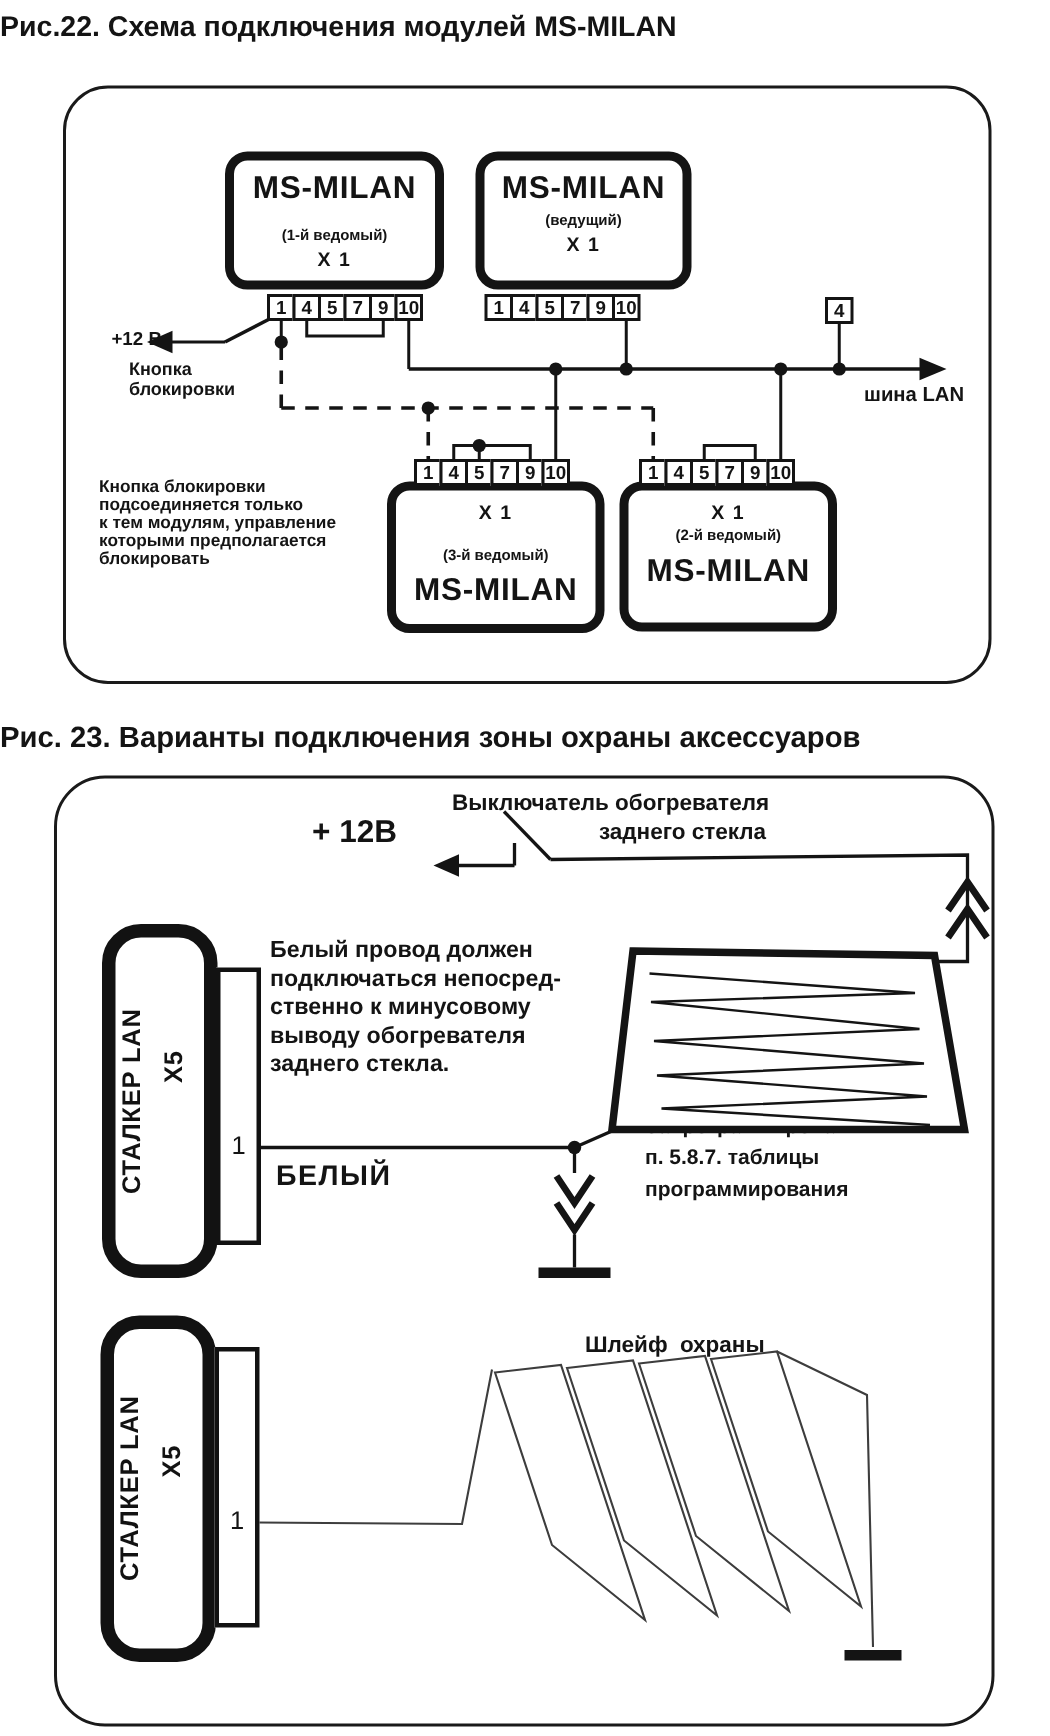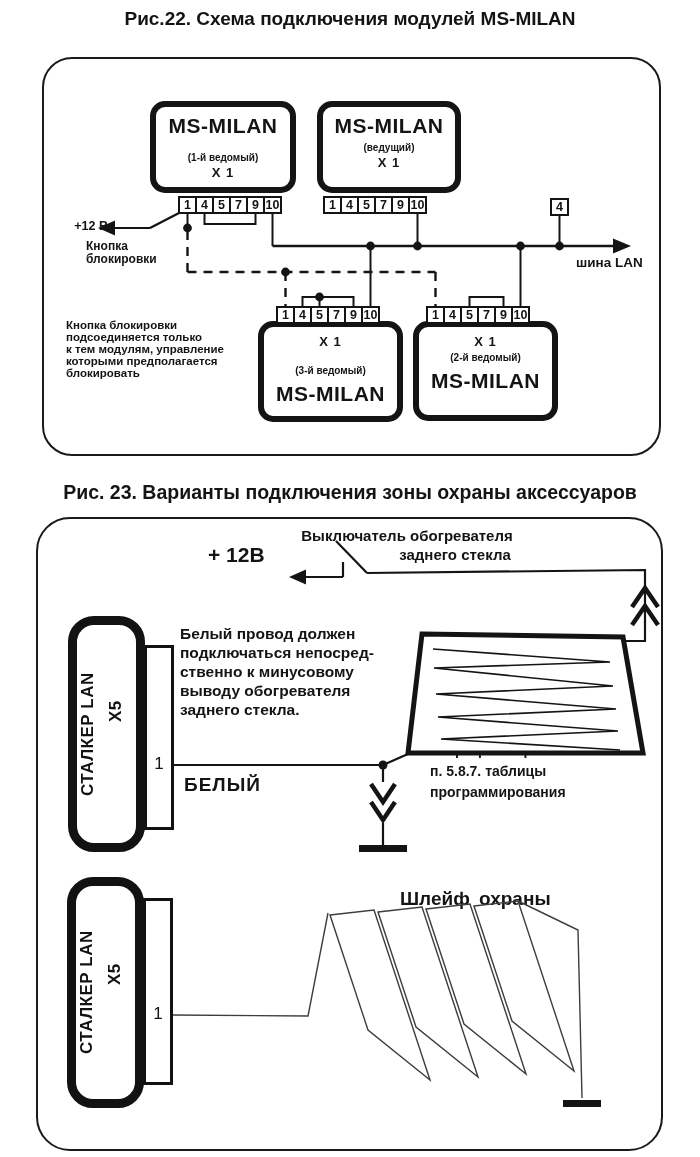--- a/index.html
+++ b/index.html
@@ -14,21 +14,21 @@
   .m-conn{font-size:13px;line-height:14px;font-weight:bold;letter-spacing:1px;}
   .pinrow{position:absolute;display:flex;z-index:4;}
   .pin{width:19px;height:18px;border:2px solid #141414;margin-right:-2px;background:#fff;
        font-weight:bold;font-size:12.5px;line-height:15px;text-align:center;box-sizing:border-box;}
   .stkbox{position:absolute;background:#fff;border:9px solid #121212;border-radius:26px;box-sizing:border-box;z-index:3;}
   .connector{position:absolute;background:#fff;border:3px solid #121212;box-sizing:border-box;z-index:3;}
   .vtext{position:absolute;writing-mode:vertical-rl;transform:rotate(180deg);font-weight:bold;
          text-align:center;color:#121212;z-index:5;letter-spacing:0.5px;}
   .pin1lbl{position:absolute;text-align:center;font-size:17px;z-index:6;}
   svg.overlay{position:absolute;left:0;top:0;z-index:2;}
-  .title{position:absolute;left:0;width:700px;text-align:center;font-weight:bold;}
+  .title{position:absolute;left:0;width:700px;text-align:left;font-weight:bold;}
 </style>
 </head>
 <body>
 
 <div id="page">
 
   <div class="title" style="top:8px;font-size:19px;">Рис.22. Схема подключения  модулей MS-MILAN</div>
   <div class="frame" style="left:42px;top:57px;width:619px;height:399px;border-radius:30px;"></div>
 
   <div class="title" style="top:481px;font-size:19.5px;">Рис. 23. Варианты подключения зоны охраны аксессуаров</div>
@@ -172,21 +172,21 @@
   <div class="lbl" style="left:208px;top:543px;font-size:21px;font-weight:bold;">+ 12В</div>
   <div class="lbl" style="left:180px;top:624px;font-size:15.5px;line-height:19px;font-weight:bold;">Белый провод должен
 подключаться непосред-
 ственно к минусовому
  выводу обогревателя
 заднего стекла.</div>
   <div class="lbl" style="left:184px;top:774px;font-size:19px;font-weight:bold;letter-spacing:1px;">БЕЛЫЙ</div>
   <div class="lbl" style="left:430px;top:740px;font-size:14px;line-height:21px;font-weight:bold;">Запрограммировать
  п. 5.8.7. таблицы
 программирования</div>
-  <div class="lbl" style="left:400px;top:888px;font-size:19px;font-weight:bold;word-spacing:4px;">Шлейф охраны</div>
+  <div class="lbl" style="left:390px;top:888px;font-size:15px;font-weight:bold;word-spacing:4px;">Шлейф охраны</div>
 
   <div class="stkbox" style="left:68px;top:616px;width:77px;height:236px;"></div>
   <div class="connector" style="left:144px;top:645px;width:30px;height:185px;"></div>
   <div class="vtext" style="left:74px;top:621px;width:28px;height:226px;font-size:17px;line-height:28px;">СТАЛКЕР LAN</div>
   <div class="vtext" style="left:102px;top:678px;width:28px;height:66px;font-size:17px;line-height:28px;">X5</div>
   <div class="pin1lbl" style="left:146px;top:754px;width:26px;">1</div>
 
   <div class="stkbox" style="left:67px;top:877px;width:77px;height:231px;"></div>
   <div class="connector" style="left:143px;top:898px;width:30px;height:187px;"></div>
   <div class="vtext" style="left:73px;top:882px;width:28px;height:221px;font-size:17px;line-height:28px;">СТАЛКЕР LAN</div>

